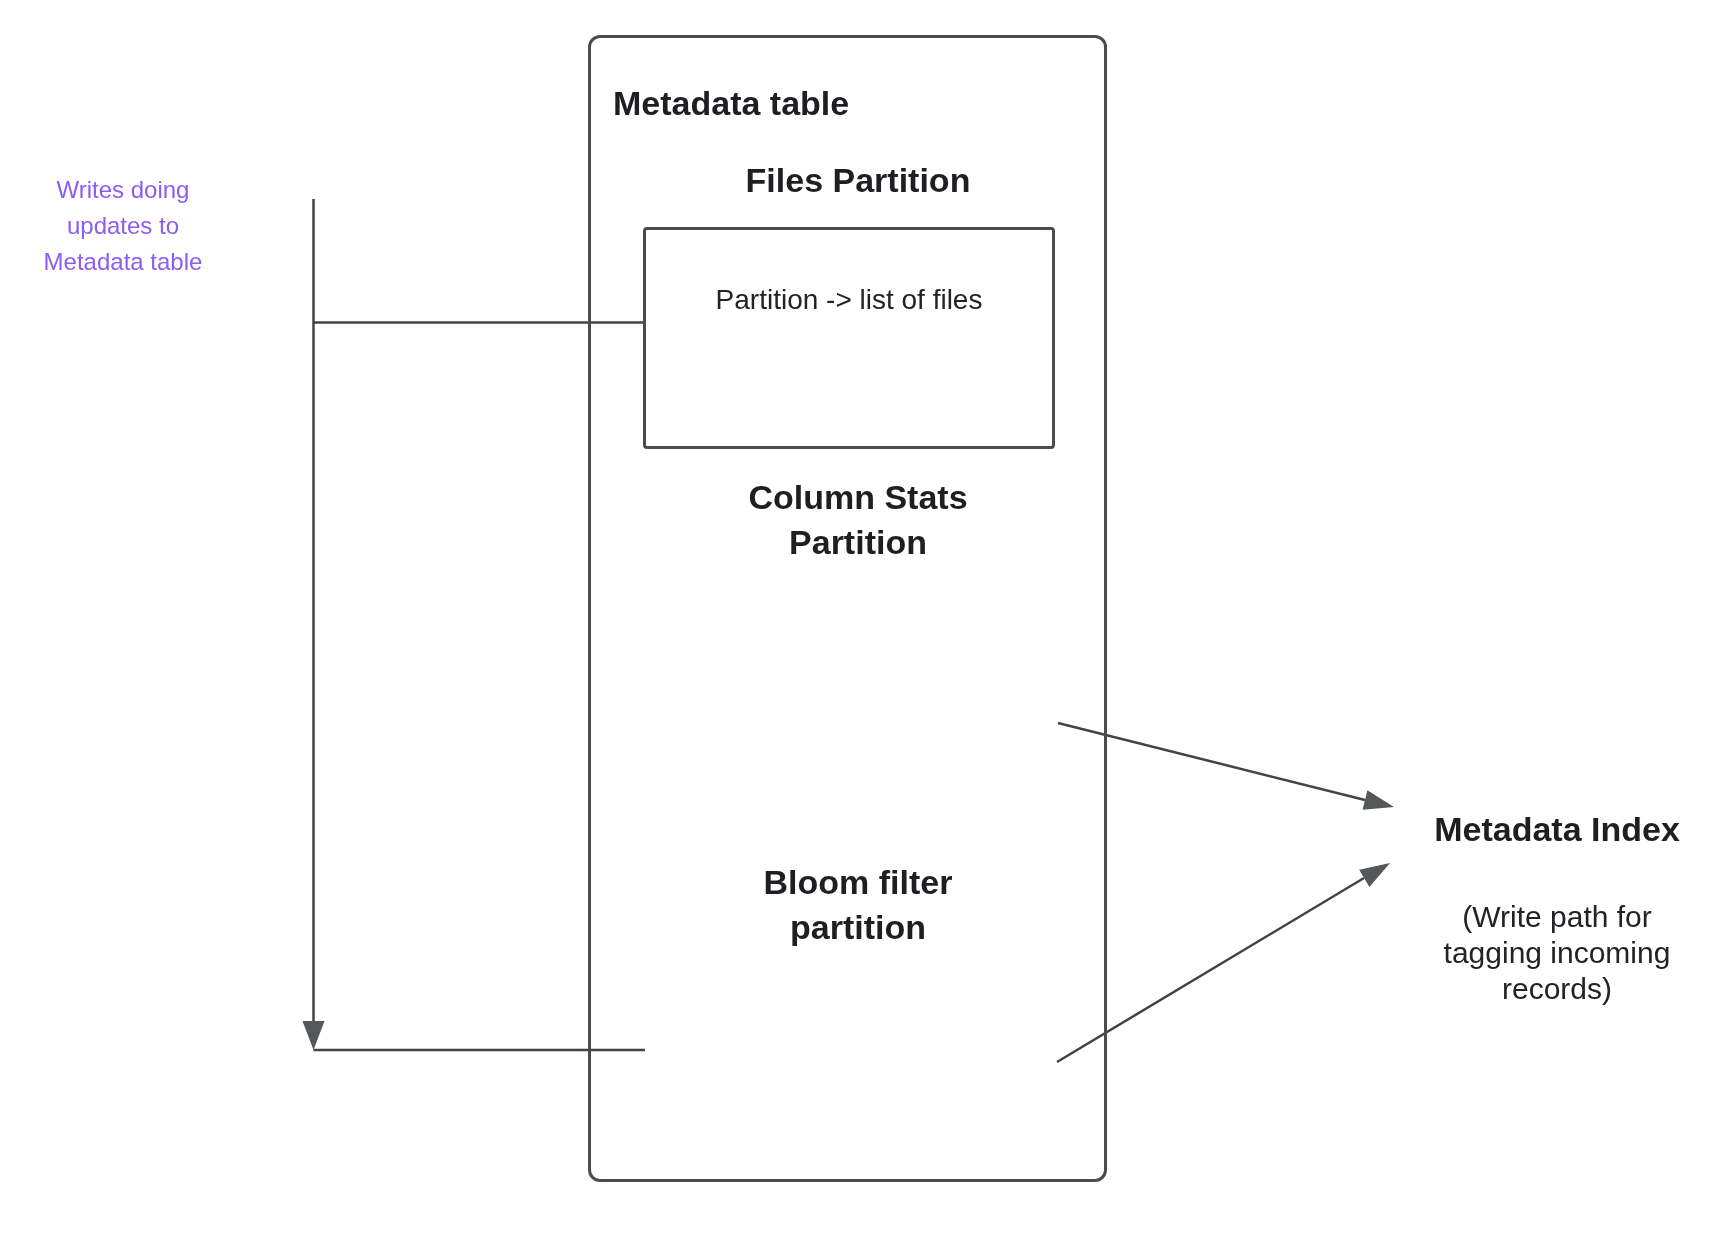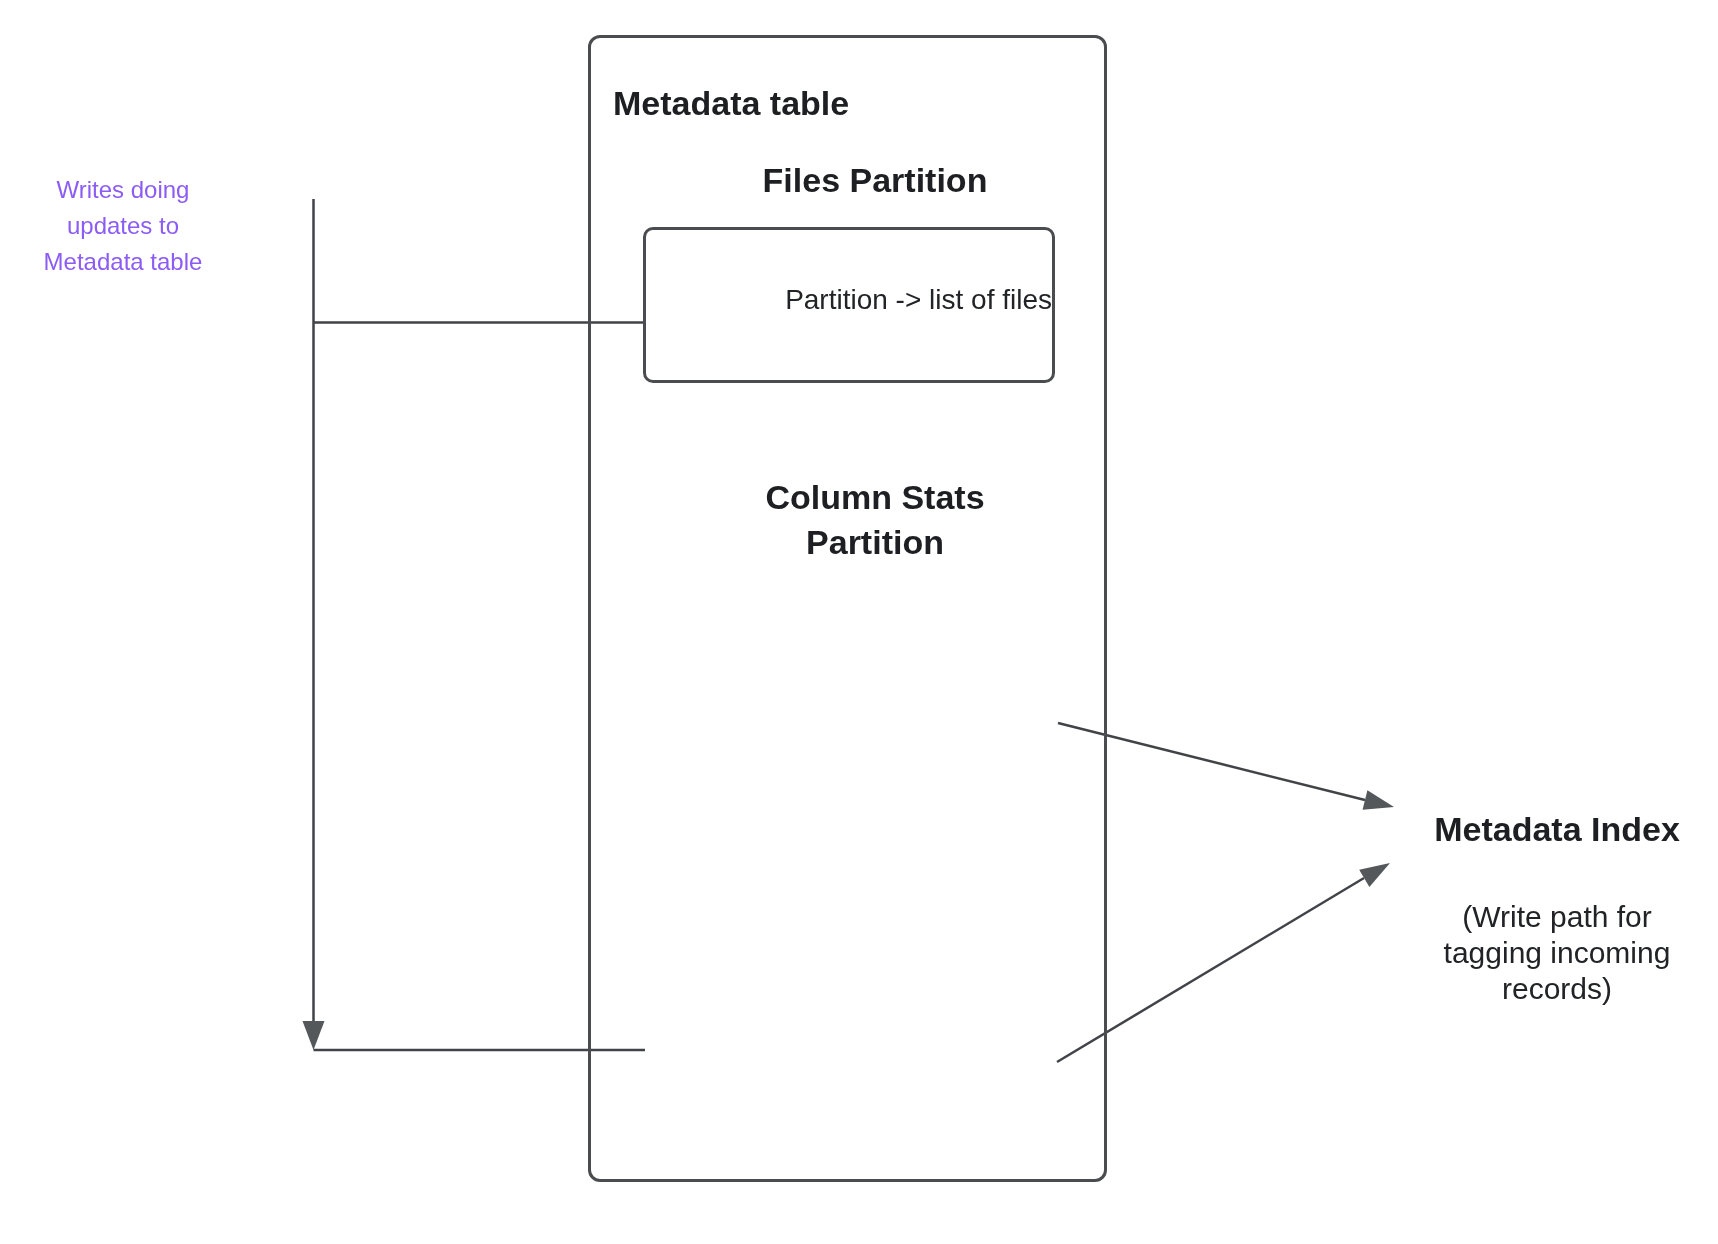--- a/index.html
+++ b/index.html
@@ -50,43 +50,43 @@
     position: absolute;
     left: 613px;
     top: 84px;
     font-size: 34px;
     font-weight: bold;
     color: #1d1f22;
     white-space: nowrap;
   }
   .part-heading {
     position: absolute;
-    left: 669px;
+    left: 652px;
     width: 412px;
     text-align: center;
     font-size: 34px;
     font-weight: bold;
     line-height: 45px;
     white-space: pre-wrap;
     color: #1d1f22;
   }
   .heading-files   { top: 158px; }
   .heading-column  { top: 475px; }
   .heading-bloom   { top: 860px; }
   .part-box {
     position: absolute;
     left: 643px;
     width: 412px;
-    height: 156px;
+    height: 222px;
     border: 3px solid #4a4c4f;
-    border-radius: 10px;
+    border-radius: 4px;
     box-sizing: border-box;
     display: flex;
     align-items: center;
-    justify-content: flex-end;
+    justify-content: center;
     text-align: center;
     font-size: 28px;
     line-height: 36px;
     white-space: pre-wrap;
     color: #212326;
     background: #ffffff;
   }
   .box-files {
     top: 227px;
     align-items: flex-start;
@@ -151,19 +151,21 @@
   <div class="outer-title">Metadata table</div>
 
   <div class="part-heading heading-files">Files Partition</div>
   <div class="part-box box-files">
     <span>Partition -&gt; list of files</span>
   </div>
 
   <div class="part-heading heading-column">Column Stats
 Partition</div>
 
+  <div class="part-heading heading-bloom">Bloom filter
+partition</div>
 
   <div class="index-title">Metadata Index</div>
   <div class="index-subtitle">(Write path for
 tagging incoming
 records)</div>
 
 </div>
 
 </body></html>

